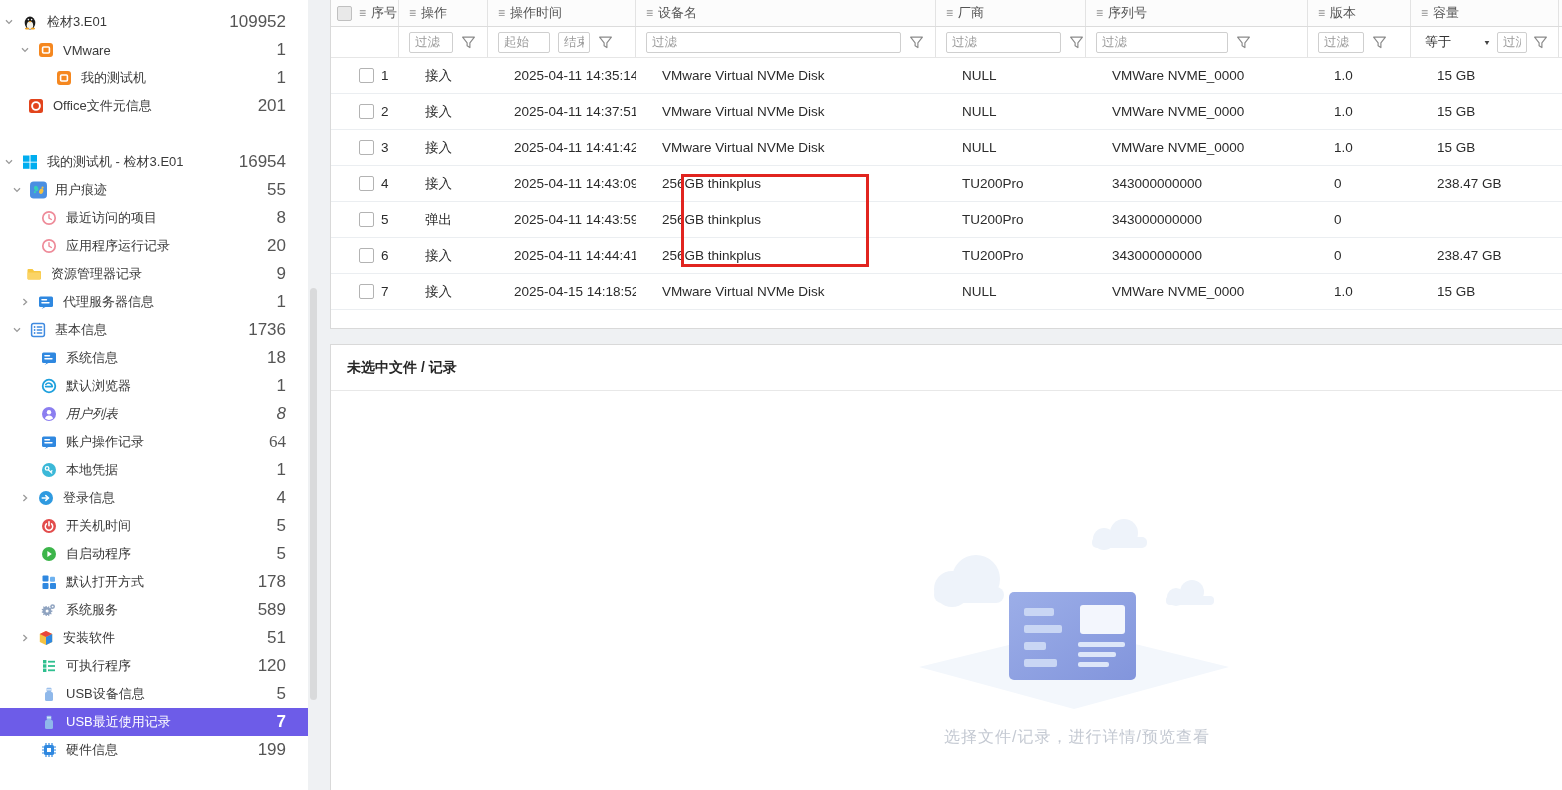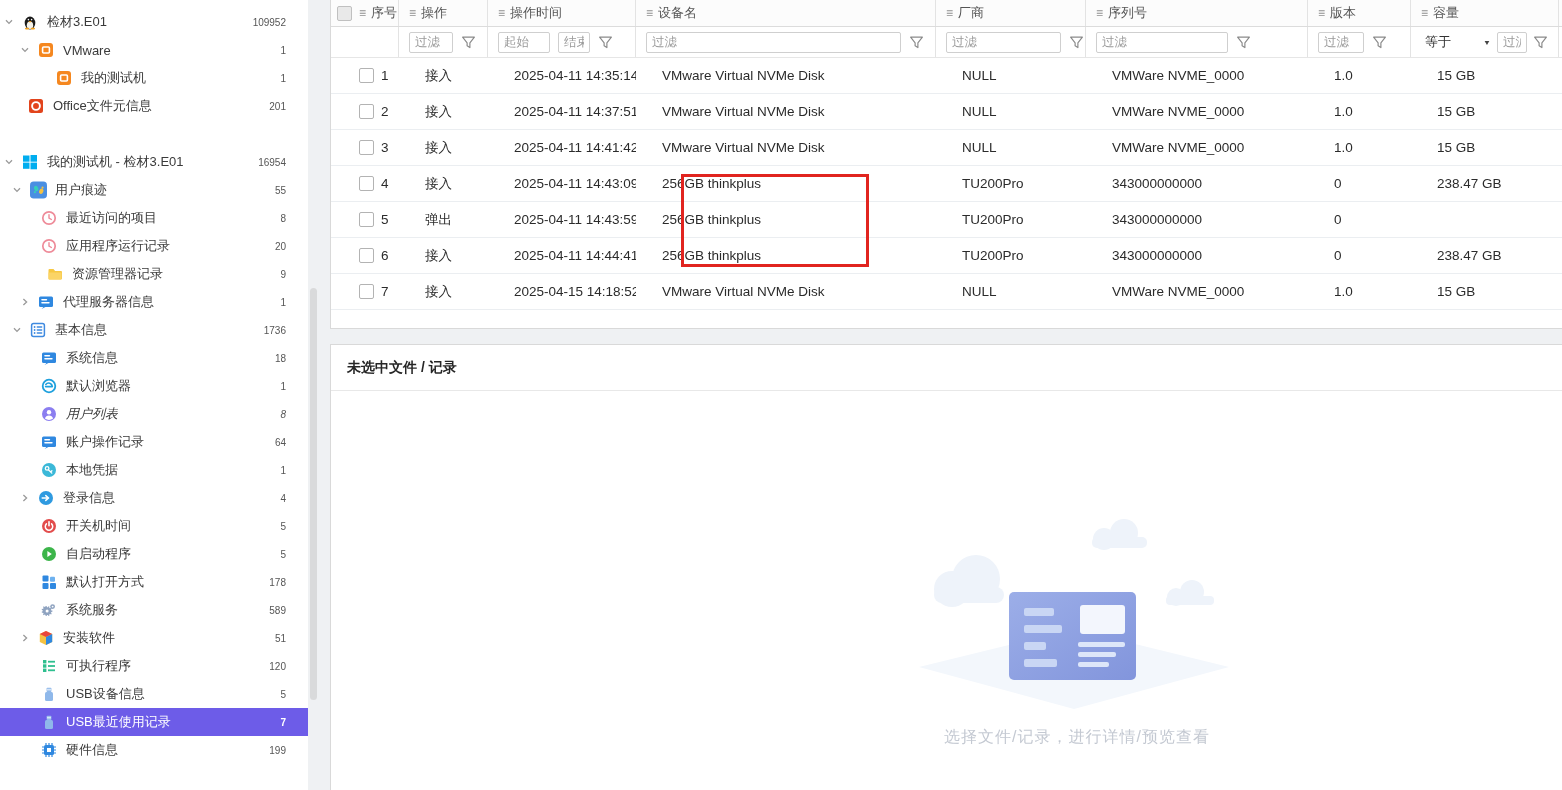--- a/index.html
+++ b/index.html
@@ -14,21 +14,21 @@
   .tree + .tree { margin-top:28px; }
   .tree-item { position:relative; display:flex; align-items:center; height:28px;
     width:308px; cursor:pointer; font-size:13px; color:#3a3a3a; }
   .tree-item .chev { width:18px; height:28px; display:flex; align-items:center;
     justify-content:flex-start; flex:none; }
   .tree-item .tree-icon { width:17px; height:17px; flex:none; margin-right:8px;
     display:flex; align-items:center; }
   .tree-item .tree-icon svg { width:16px; height:16px; }
   .tree-item.bigicon .tree-icon svg { width:18px; height:18px; }
   .tree-item .lbl { white-space:nowrap; overflow:hidden; }
-  .tree-item .cnt { margin-left:auto; padding-right:22px; font-size:10px; color:#555; }
+  .tree-item .cnt { margin-left:auto; padding-right:22px; font-size:17px; color:#555; }
   .tree-item.selected { background:#6d5ce8; color:#fff; }
   .tree-item.selected .cnt { color:#fff; font-weight:bold; }
   #sidebar-scrollbar { position:absolute; left:310px; top:288px; width:7px; height:412px;
     background:#d9dadb; border-radius:4px; }
 
   
   #table-panel { position:absolute; left:330px; top:0; width:1232px; height:329px;
     background:#fff; border-left:1px solid #d9d9d9; border-bottom:1px solid #d9d9d9; }
   .grid-row { display:grid; grid-template-columns:68px 89px 148px 300px 150px 222px 103px 148px 4px; }
   #grid-header { height:27px; background:#fcfcfc; border-bottom:1px solid #dcdcdc; }
@@ -180,21 +180,21 @@
         <div class="tree-item" style="padding-left: 41px; text-align: right;">
           <span class="tree-icon">
             <svg viewBox="0 0 16 16">
               <circle cx="8" cy="8" r="6.2" fill="none" stroke="#ee8b99" stroke-width="1.7"></circle>
               <path d="M8 4.6V8l2.4 1.5" stroke="#ee8b99" stroke-width="1.4" fill="none" stroke-linecap="round"></path>
             </svg>
           </span>
           <span class="lbl">应用程序运行记录</span>
           <span class="cnt">20</span>
         </div>
-        <div class="tree-item" style="padding-left: 47px;">
+        <div class="tree-item" style="padding-left: 26px;">
           <span class="tree-icon">
             <svg viewBox="0 0 16 16">
               <path d="M1.5 4a1 1 0 0 1 1-1h4l1.6 2h5.9a1 1 0 0 1 1 1v6.5a1 1 0 0 1-1 1H2.5a1 1 0 0 1-1-1z" fill="#f7c843"></path>
               <path d="M1.5 6.5h13v6a1 1 0 0 1-1 1H2.5a1 1 0 0 1-1-1z" fill="#fbd466"></path>
             </svg>
           </span>
           <span class="lbl">资源管理器记录</span>
           <span class="cnt">9</span>
         </div>
         <div class="tree-item" style="padding-left: 20px;">
@@ -262,21 +262,21 @@
           <span class="tree-icon">
             <svg viewBox="0 0 16 16">
               <circle cx="8" cy="8" r="7" fill="#8b7ef0"></circle>
               <circle cx="8" cy="6.3" r="2.2" fill="#fff"></circle>
               <path d="M3.9 12.6a4.3 4.3 0 0 1 8.2 0 7 7 0 0 1-8.2 0z" fill="#fff"></path>
             </svg>
           </span>
           <span class="lbl">用户列表</span>
           <span class="cnt">8</span>
         </div>
-        <div class="tree-item" style="padding-left: 41px;">
+        <div class="tree-item" style="padding-left: 41px; font-family: Liberation Serif, serif;">
           <span class="tree-icon">
             <svg viewBox="0 0 16 16">
               <rect x="1" y="2.5" width="14" height="10.5" rx="1.5" fill="#2f88e0"></rect>
               <rect x="3.2" y="5" width="6" height="1.6" rx=".8" fill="#fff"></rect>
               <rect x="3.2" y="8" width="8.5" height="1.6" rx=".8" fill="#fff"></rect>
               <path d="M3.5 15l2.2-2.2h2.2z" fill="#2f88e0"></path>
             </svg>
           </span>
           <span class="lbl">账户操作记录</span>
           <span class="cnt">64</span>

